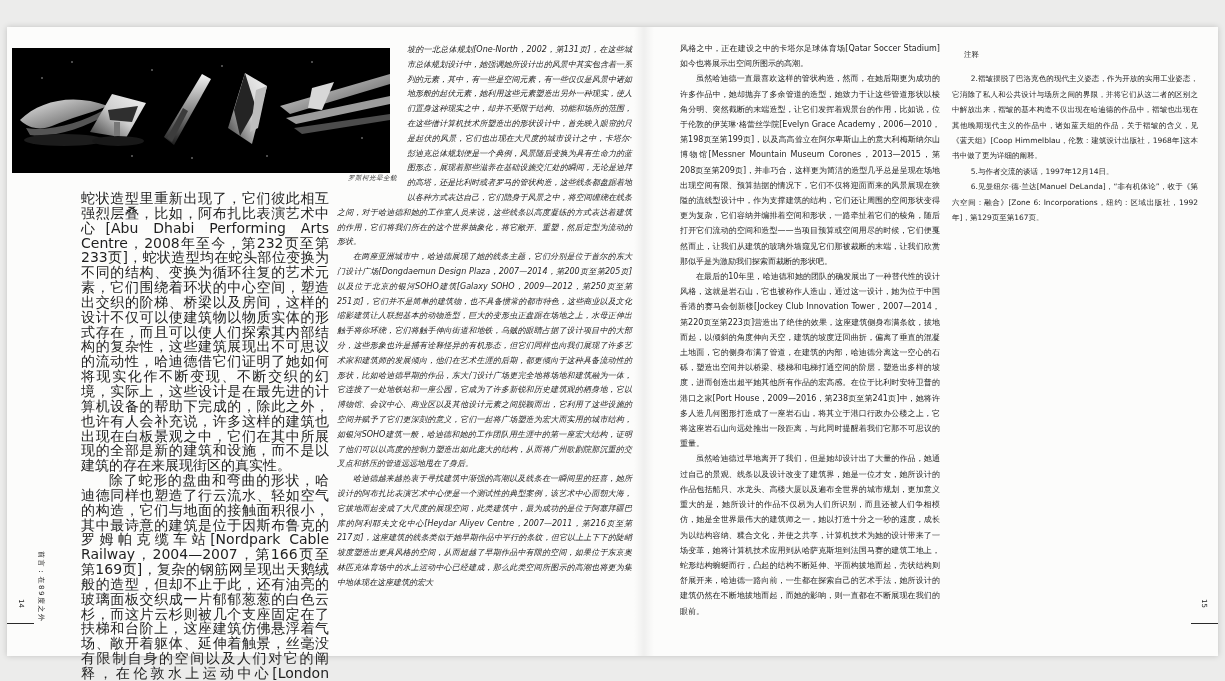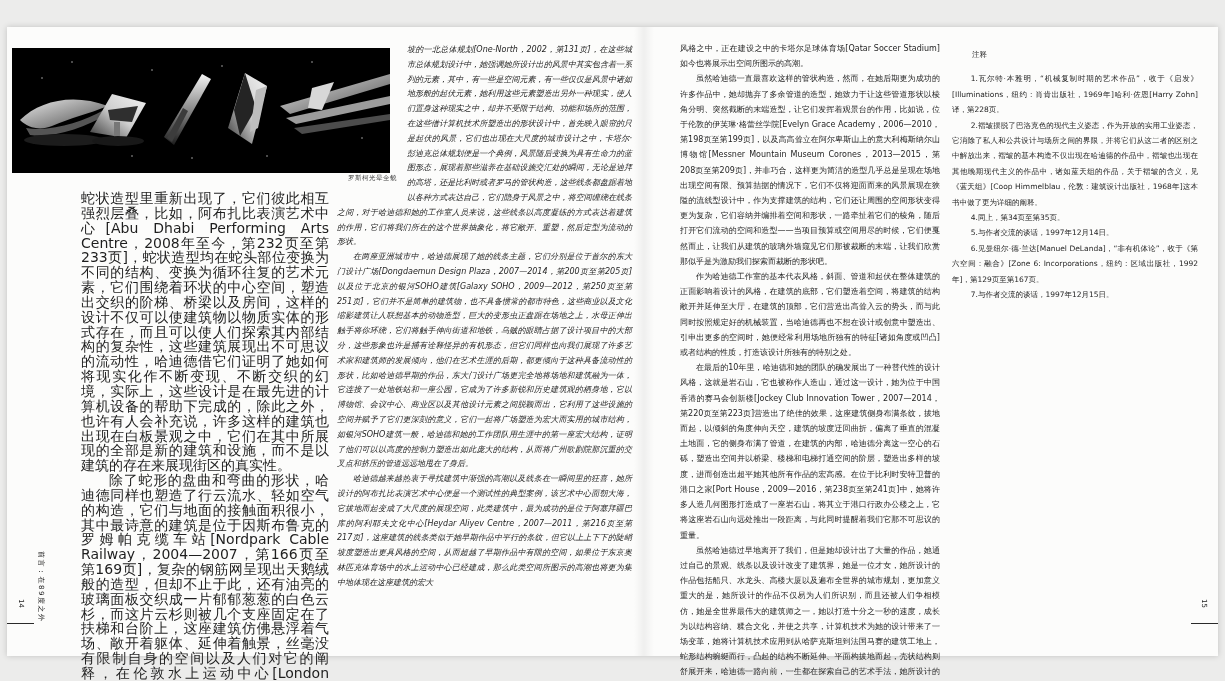--- a/index.html
+++ b/index.html
@@ -18,31 +18,31 @@
   .gutter{
     position:absolute;left:627px;top:0;width:20px;height:629px;
     background:linear-gradient(90deg,rgba(0,0,0,0) 0%,rgba(0,0,0,0.05) 50%,rgba(0,0,0,0) 100%);
   }
   .artwork{
     position:absolute;left:5px;top:21px;width:378px;height:125px;background:#000;
   }
   .artwork svg{display:block;width:100%;height:100%;}
   .caption{
     position:absolute;left:341px;top:147px;width:70px;
-    font-size:6.5px;color:#444;letter-spacing:0.5px;white-space:nowrap;
+    font-size:6.5px;color:#444;letter-spacing:0.5px;white-space:nowrap;font-style:italic;
   }
   .col{position:absolute;color:#1e1e1e;text-align:justify;}
   .col p{margin:0;}
   .col p.ind{text-indent:2em;}
   .col-l1{left:74px;top:164px;width:248px;font-size:14px;line-height:14.85px;}
   .col-l2{left:330px;top:16px;width:295px;font-size:8px;line-height:14.8px;font-style:italic;}
   .wrap-spacer{float:left;width:70px;height:158px;}
   .col-r1{left:36px;top:14px;width:260px;font-size:8px;line-height:15.2px;}
   .col-notes{left:308px;top:20px;width:246px;font-size:7.5px;line-height:15.4px;}
-  .col-notes .hdr{margin-left:20px;margin-bottom:9px;text-indent:0;}
+  .col-notes .hdr{margin-left:12px;margin-bottom:9px;text-indent:0;}
   .col-notes p.note{text-indent:2.5em;}
   .spine-title{
     position:absolute;left:29px;top:524px;height:104px;
     writing-mode:vertical-rl;text-orientation:sideways;
     font-size:7px;color:#222;letter-spacing:1.5px;white-space:nowrap;
   }
   .pageno{
     position:absolute;writing-mode:vertical-rl;text-orientation:sideways;
     font-size:7px;color:#222;
   }
@@ -130,33 +130,29 @@
     <div class="spine-title">前言：在89度之外</div>
     <div class="pageno pageno-left">14</div>
     <div class="folio-rule folio-rule-left"></div>
   </div>
 
   <div class="page page-right">
 
     <div class="col col-r1">
       <p>风格之中，正在建设之中的卡塔尔足球体育场[Qatar Soccer Stadium]如今也将展示出空间所图示的高潮。</p>
       <p class="ind">虽然哈迪德一直最喜欢这样的管状构造，然而，在她后期更为成功的许多作品中，她却抛弃了多余管道的造型，她致力于让这些管道形状以棱角分明、突然截断的末端造型，让它们发挥着观景台的作用，比如说，位于伦敦的伊芙琳·格蕾丝学院[Evelyn Grace Academy，2006—2010，第198页至第199页]，以及高高耸立在阿尔卑斯山上的意大利梅斯纳尔山博物馆[Messner Mountain Museum Corones，2013—2015，第208页至第209页]，并非巧合，这样更为简洁的造型几乎总是呈现在场地出现空间有限、预算拮据的情况下，它们不仅将迎面而来的风景展现在狭隘的流线型设计中，作为支撑建筑的结构，它们还让周围的空间形状变得更为复杂，它们容纳并编排着空间和形状，一路牵扯着它们的棱角，随后打开它们流动的空间和造型——当项目预算或空间用尽的时候，它们便戛然而止，让我们从建筑的玻璃外墙窥见它们那被裁断的末端，让我们欣赏那似乎是为激励我们探索而裁断的形状吧。</p>
-      <p class="ind">作为哈迪德工作室的基本代表风格，斜面、管道和起伏在整体建筑的正面影响着设计的风格，在建筑的底部，它们塑造着空间，将建筑的结构敞开并延伸至大厅，在建筑的顶部，它们营造出高耸入云的势头，而与此同时按照规定好的机械装置，当哈迪德再也不想在设计或创意中塑造出、引申出更多的空间时，她便经常利用场地所独有的特征[诸如角度或凹凸]或者结构的性质，打造该设计所独有的特别之处。</p>
       <p class="ind">在最后的10年里，哈迪德和她的团队的确发展出了一种替代性的设计风格，这就是岩石山，它也被称作人造山，通过这一设计，她为位于中国香港的赛马会创新楼[Jockey Club Innovation Tower，2007—2014，第220页至第223页]营造出了绝佳的效果，这座建筑侧身布满条纹，拔地而起，以倾斜的角度伸向天空，建筑的坡度迂回曲折，偏离了垂直的混凝土地面，它的侧身布满了管道，在建筑的内部，哈迪德分离这一空心的石砾，塑造出空间并以桥梁、楼梯和电梯打通空间的阶层，塑造出多样的坡度，进而创造出超平她其他所有作品的宏高感。在位于比利时安特卫普的港口之家[Port House，2009—2016，第238页至第241页]中，她将许多人造几何图形打造成了一座岩石山，将其立于港口行政办公楼之上，它将这座岩石山向远处推出一段距离，与此同时提醒着我们它那不可思议的重量。</p>
       <p class="ind">虽然哈迪德过早地离开了我们，但是她却设计出了大量的作品，她通过自己的景观、线条以及设计改变了建筑界，她是一位才女，她所设计的作品包括船只、水龙头、高楼大厦以及遍布全世界的城市规划，更加意义重大的是，她所设计的作品不仅易为人们所识别，而且还被人们争相模仿，她是全世界最伟大的建筑师之一，她以打造十分之一秒的速度，成长为以结构容纳、糅合文化，并使之共享，计算机技术为她的设计带来了一场变革，她将计算机技术应用到从哈萨克斯坦到法国马赛的建筑工地上，蛇形结构蜿蜒而行，凸起的结构不断延伸、平面构拔地而起，壳状结构则舒展开来，哈迪德一路向前，一生都在探索自己的艺术手法，她所设计的建筑仍然在不断地拔地而起，而她的影响，则一直都在不断展现在我们的眼前。</p>
     </div>
 
     <div class="col col-notes">
       <p class="hdr">注释</p>
-      <p class="note">1.瓦尔特·本雅明，“机械复制时期的艺术作品”，收于《启发》[Illuminations，纽约：肖肯出版社，1969年]哈利·佐恩[Harry Zohn]译，第228页。</p>
       <p class="note">2.褶皱摆脱了巴洛克色的现代主义姿态，作为开放的实用工业姿态，它消除了私人和公共设计与场所之间的界限，并将它们从这二者的区别之中解放出来，褶皱的基本构造不仅出现在哈迪德的作品中，褶皱也出现在其他晚期现代主义的作品中，诸如蓝天组的作品，关于褶皱的含义，见《蓝天组》[Coop Himmelblau，伦敦：建筑设计出版社，1968年]这本书中做了更为详细的阐释。</p>
-      <p class="note">4.同上，第34页至第35页。</p>
       <p class="note">5.与作者交流的谈话，1997年12月14日。</p>
       <p class="note">6.见曼纽尔·德·兰达[Manuel DeLanda]，“非有机体论”，收于《第六空间：融合》[Zone 6: Incorporations，纽约：区域出版社，1992年]，第129页至第167页。</p>
-      <p class="note">7.与作者交流的谈话，1997年12月15日。</p>
     </div>
 
     <div class="pageno pageno-right">15</div>
     <div class="folio-rule folio-rule-right"></div>
   </div>
 
   <div class="gutter"></div>
 </div>
 
 </body></html>

